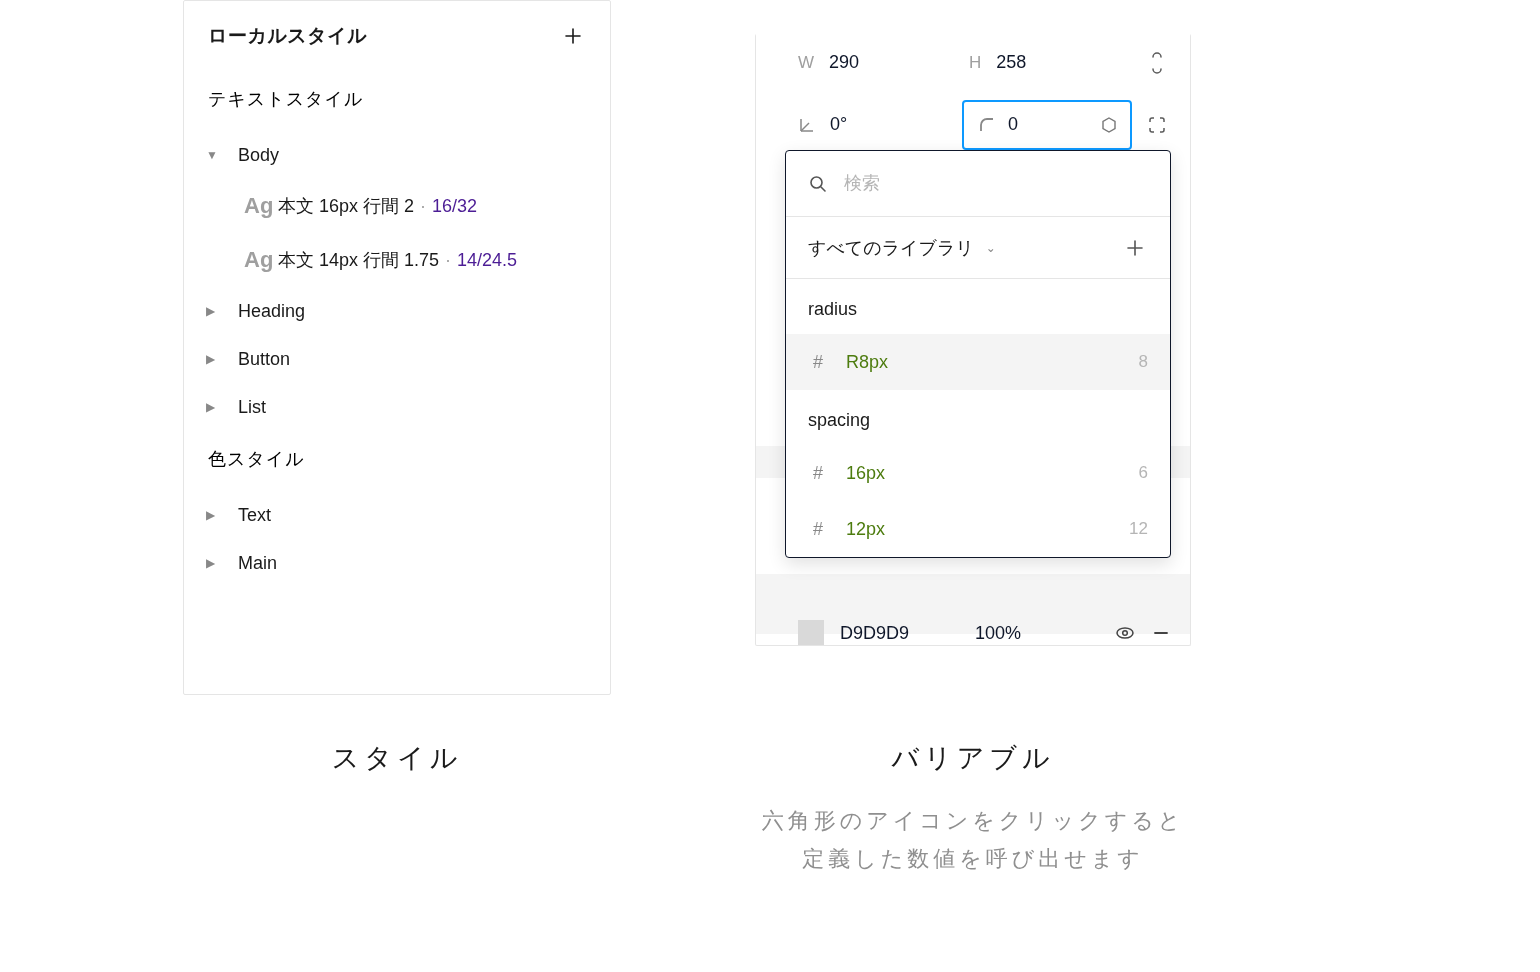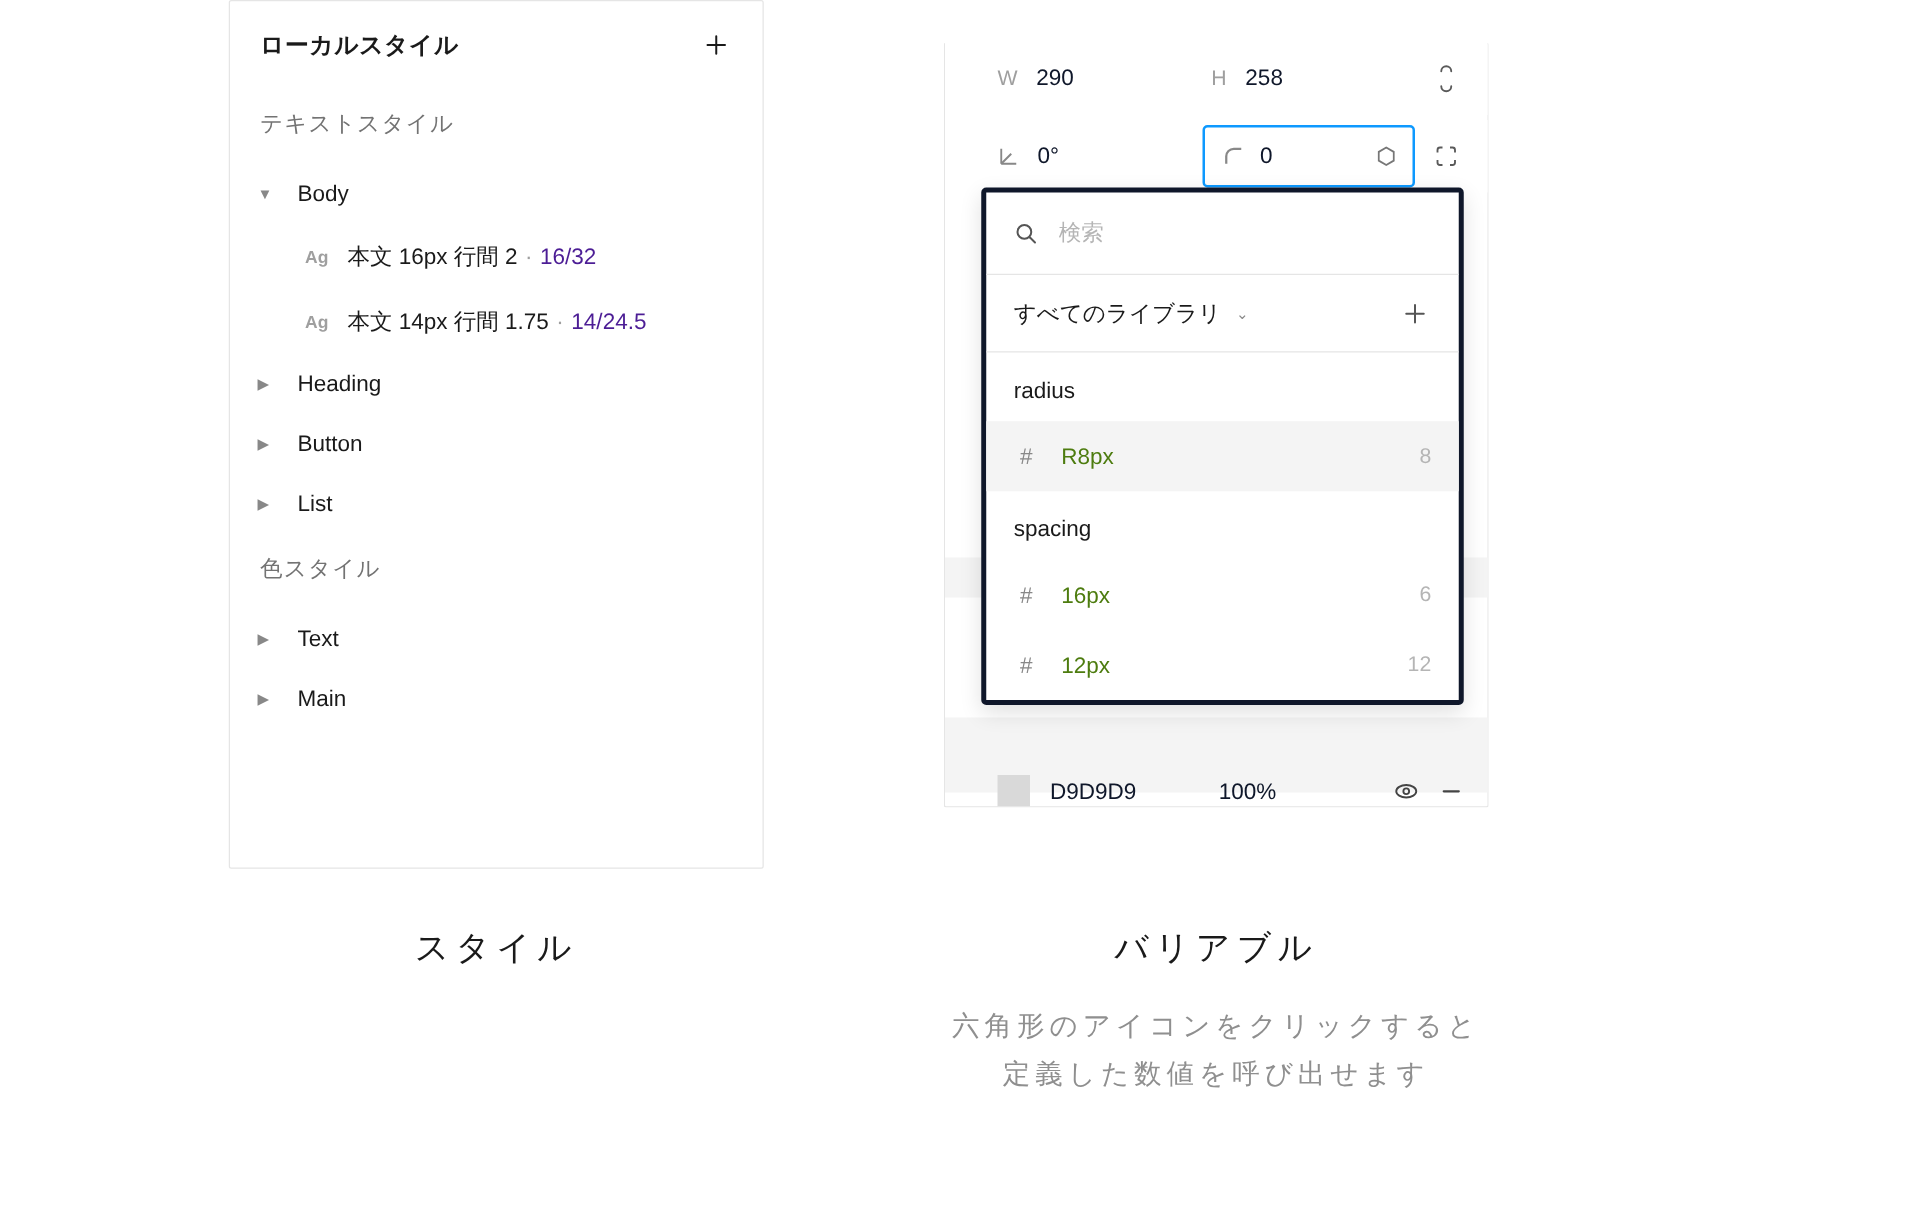--- a/index.html
+++ b/index.html
@@ -28,21 +28,21 @@
   .styles-header {
     display: flex;
     align-items: flex-end;
     justify-content: space-between;
     padding: 0 24px 22px 24px;
   }
   .styles-header-title { font-weight: 700; font-size: 19px; letter-spacing: 0.5px; }
   .plus-btn { width: 26px; height: 26px; display:flex; align-items:center; justify-content:center; cursor:pointer; color:#1a1a1a; }
 
   .section-label {
-    color: #737373;
+    color: #000000;
     font-size: 18px;
     padding: 16px 24px 20px 24px;
     letter-spacing: 1px;
   }
 
   .tree-row {
     display: flex;
     align-items: center;
     padding: 10px 24px 10px 22px;
     min-height: 48px;
@@ -58,21 +58,21 @@
 
   .style-item {
     display: flex;
     align-items: center;
     padding: 14px 24px 14px 60px;
     font-size: 18px;
   }
   .ag-icon {
     color: #9f9f9f;
     font-weight: 600;
-    font-size: 14px;
+    font-size: 22px;
     width: 34px;
   }
   .style-name { color: #1a1a1a; }
   .style-meta { color: #4c1d95; }
   .dot { color:#9f9f9f; padding: 0 6px; }
 
   
   .right-panel {
     position: absolute;
     left: 755px;
@@ -120,21 +120,21 @@
 
   .bg-strip1 { position:absolute; left:0; right:0; top:412px; height:32px; background:#f4f4f4; z-index:0; }
   .bg-strip2 { position:absolute; left:0; right:0; top:540px; height:60px; background:#f4f4f4; z-index:0; }
 
   .popover {
     position: absolute;
     left: 785px;
     top: 150px;
     width: 386px;
     background: #fff;
-    border: 4px solid #0f172a;
+    border: 1px solid #0f172a;
     border-radius: 4px;
     box-shadow: 0 6px 18px rgba(0,0,0,.12);
     z-index: 10;
     font-size: 18px;
   }
   .pop-search {
     display:flex; align-items:center; height:66px; padding:0 22px; gap:16px;
     border-bottom:1px solid #e5e5e5;
   }
   .pop-search input {

